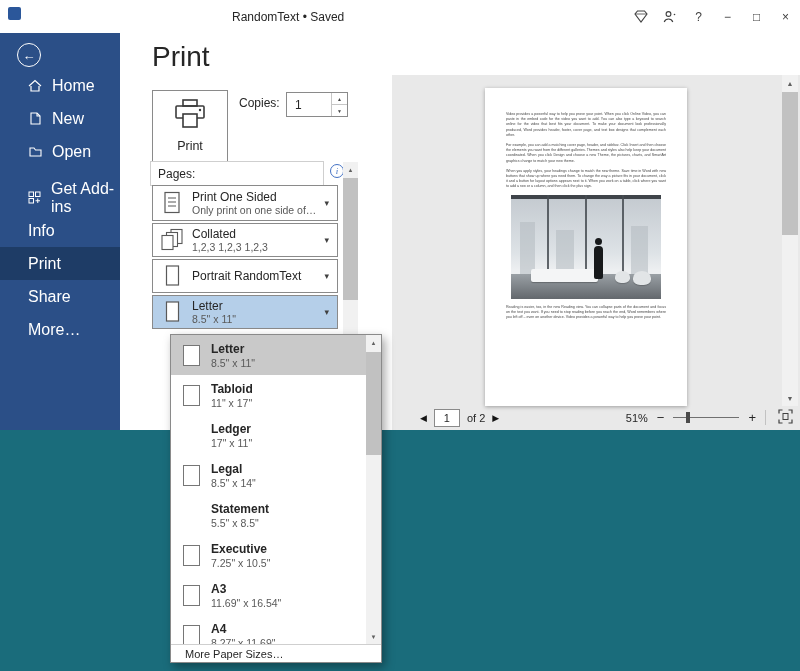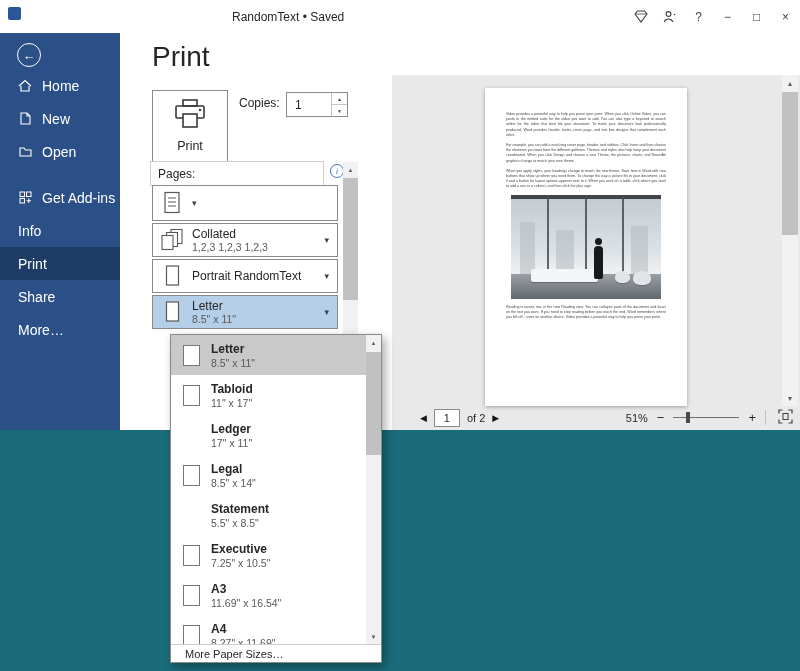--- a/index.html
+++ b/index.html
@@ -15,21 +15,21 @@
   .app-icon { position:absolute; left:8px; top:7px; width:13px; height:13px; background:#2b579a; border-radius:2px; }
   .tb-title { position:absolute; left:232px; top:0; height:33px; display:flex; align-items:center; font-size:12px; color:#262626; }
   .tb-controls { position:absolute; right:0; top:0; height:33px; display:flex; align-items:stretch; }
   .tb-btn { width:29px; display:flex; align-items:center; justify-content:center; font-size:12px; color:#404040; background:transparent; border:none; cursor:default; }
   .tb-btn svg { display:block; }
 
   
   .sidebar { position:absolute; left:0; top:33px; width:120px; height:397px; background:#2b4f87; color:#fff; }
   .back-btn { position:absolute; left:17px; top:10px; width:24px; height:24px; border:1.6px solid #fff; border-radius:50%; display:flex; align-items:center; justify-content:center; font-size:13px; color:#fff; background:transparent; }
   .nav { position:absolute; left:0; top:36px; right:0; }
-  .nav-item { height:33px; display:flex; align-items:center; padding-left:18px; gap:10px; font-size:14px; cursor:default; }
+  .nav-item { height:33px; display:flex; align-items:center; padding-left:28px; gap:10px; font-size:16px; cursor:default; }
   .nav-item.selected { background:#1e3c66; }
   .nav-gap { height:13px; }
   .nav-icon { width:14px; display:flex; justify-content:center; align-items:center; }
 
   
   .main { position:absolute; left:120px; top:33px; width:272px; height:397px; background:#fff; }
   .main-heading { position:absolute; left:32px; top:8px; font-size:28px; font-weight:400; color:#262626; }
   .print-btn { position:absolute; left:32px; top:57px; width:76px; height:72px; border:1px solid #8a8a8a; background:#fff; display:flex; flex-direction:column; align-items:center; justify-content:center; gap:5px; }
   .print-btn-label { font-size:12.5px; color:#262626; }
   .copies-label { position:absolute; left:119px; top:63px; font-size:12px; color:#262626; }
@@ -244,20 +244,24 @@
       <div class="info-icon">
           <span>i</span>
         </div>
 
       <div class="setting s1">
         <span class="setting-ic">
           <svg width="20" height="24" viewBox="0 0 20 24">
               <rect x="3" y="1.5" width="14" height="20" fill="#fff" stroke="#595959" stroke-width="1.2"></rect>
               <path d="M6 7 h8 M6 11 h8 M6 15 h8" stroke="#595959" stroke-width="1.1"></path>
             </svg>
+        </span>
+        <span class="setting-text">
+          <span class="setting-title" style="display:block">Print One Sided</span>
+          <span class="setting-sub" style="display:block">Only print on one side of…</span>
         </span>
         <span class="chev">▾</span>
       </div>
 
       <div class="setting s2">
         <span class="setting-ic">
           <svg width="24" height="24" viewBox="0 0 24 24">
               <rect x="11" y="1.5" width="11" height="14" fill="#fff" stroke="#595959" stroke-width="1.1"></rect>
               <rect x="6.5" y="4.5" width="11" height="14" fill="#fff" stroke="#595959" stroke-width="1.1"></rect>
               <rect x="2" y="7.5" width="11" height="14" fill="#fff" stroke="#595959" stroke-width="1.1"></rect>

